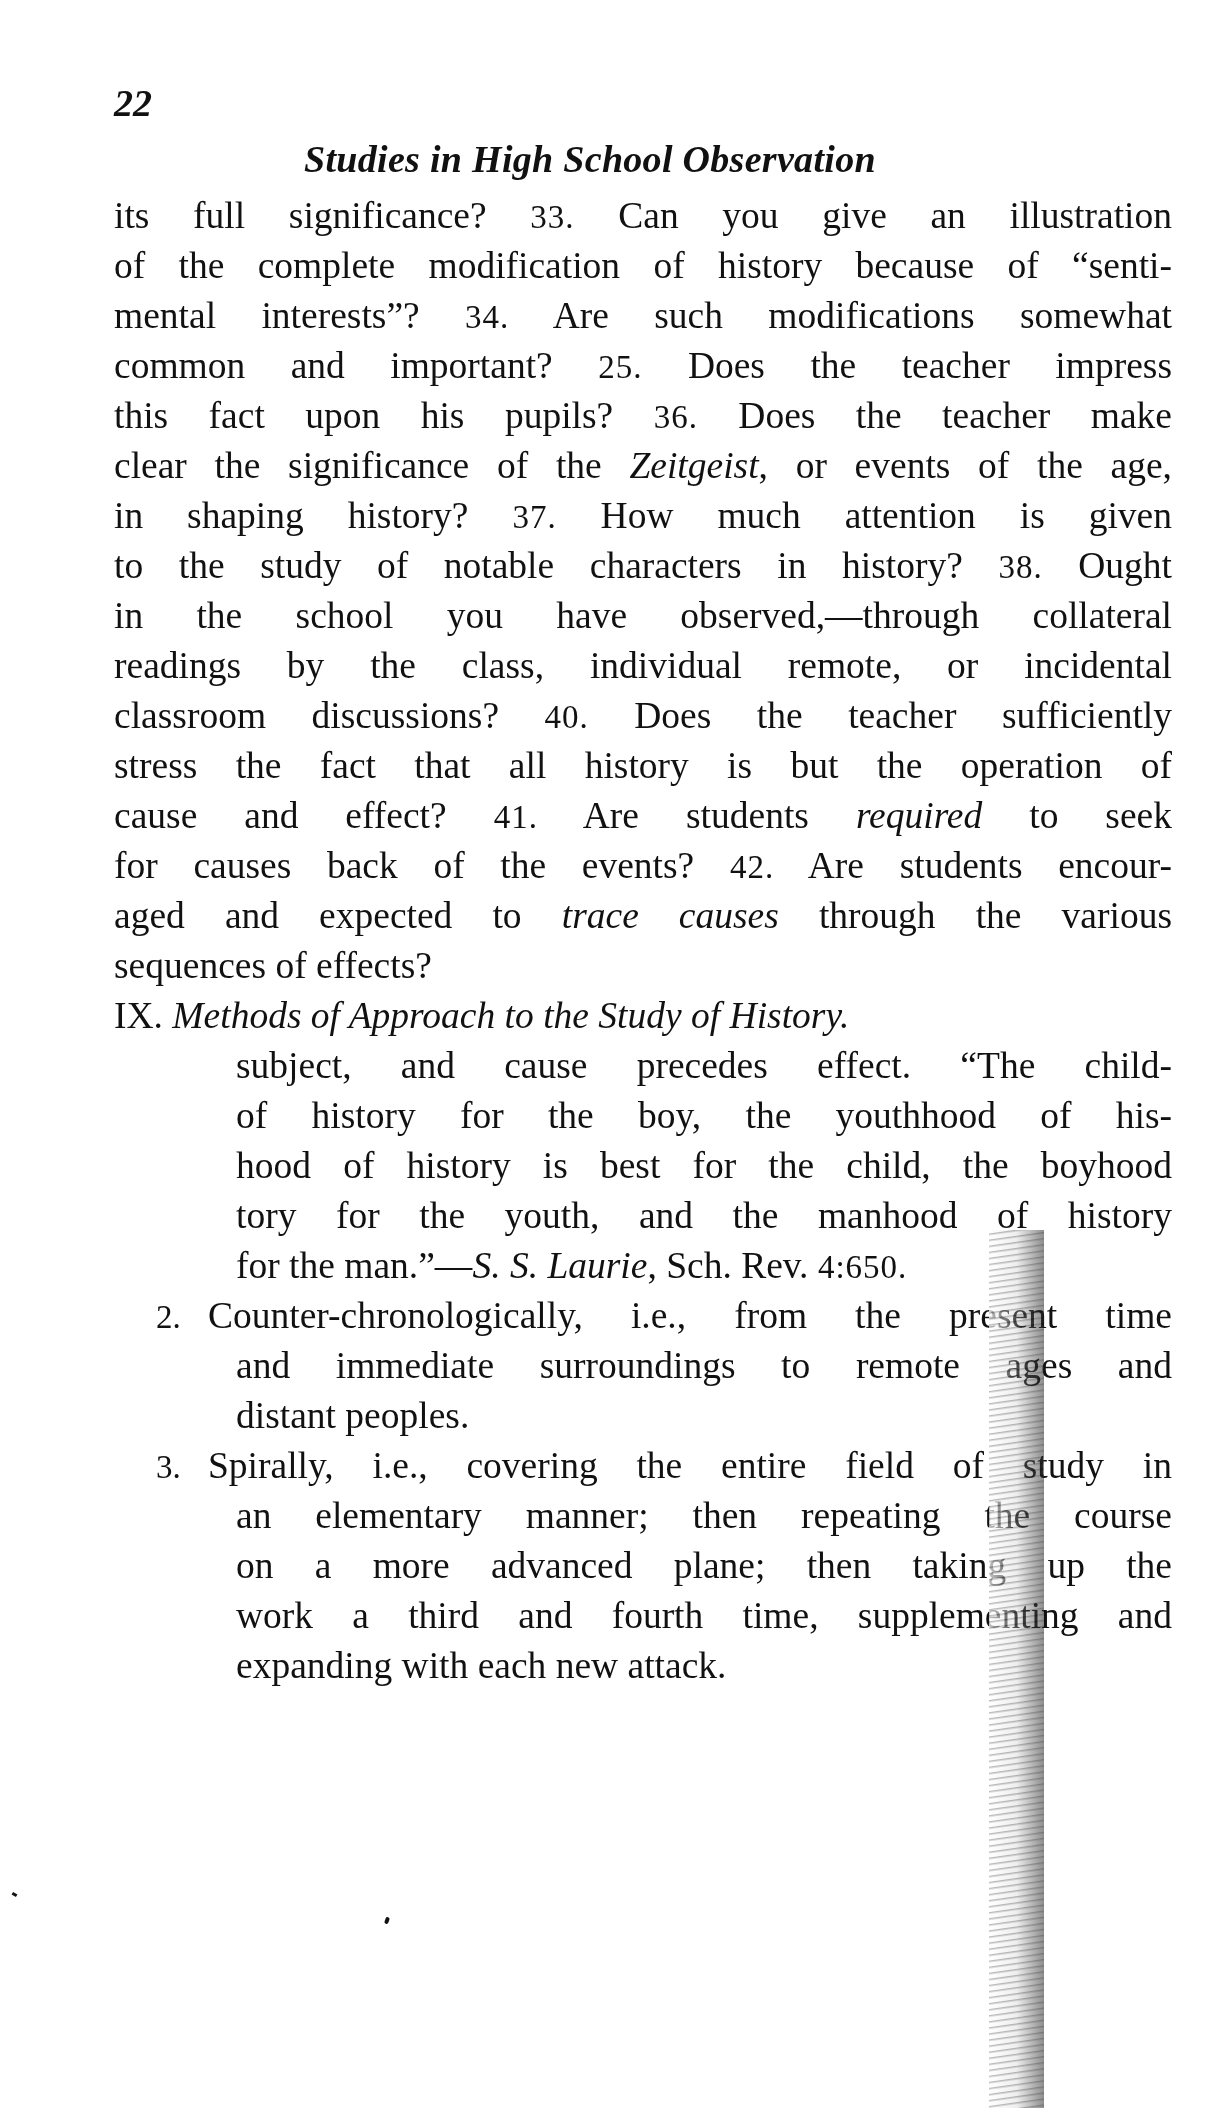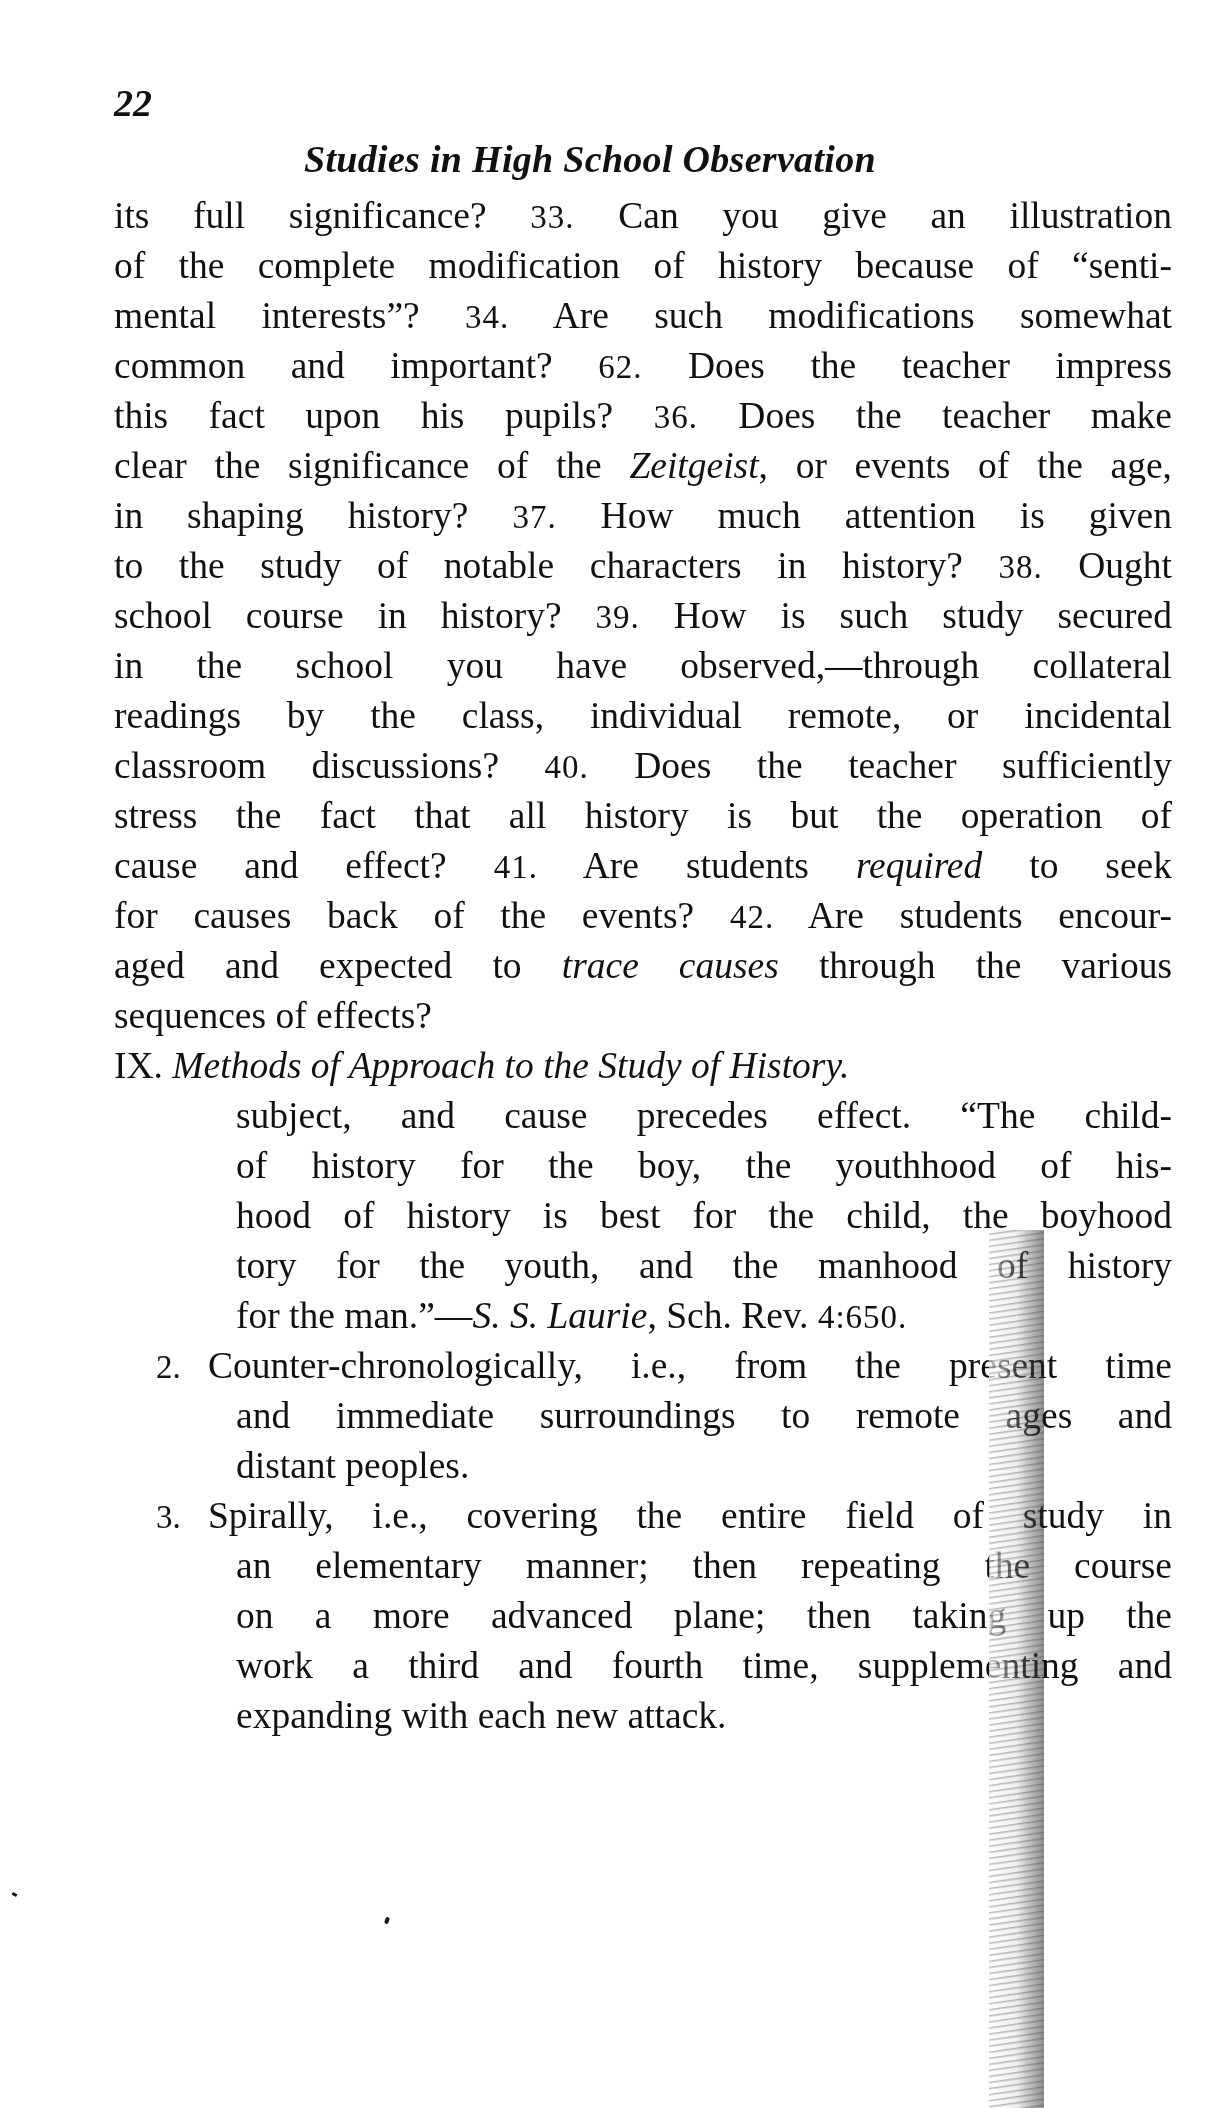--- a/index.html
+++ b/index.html
@@ -113,26 +113,25 @@
   <div class="running-head">
     <span class="page-number">22</span>
     <span class="running-title">Studies in High School Observation</span>
   </div>
 
   <div class="body-text">
     <div id="para-lines">
         <span class="line"><span>its full significance? </span><span class="num">33.</span><span> Can you give an illustration</span></span>
         <span class="line"><span>of the complete modification of history because of “senti-</span></span>
         <span class="line"><span>mental interests”? </span><span class="num">34.</span><span> Are such modifications somewhat</span></span>
-        <span class="line"><span>common and important? </span><span class="num">62.</span><span> Does the teacher impress</span></span>
+        <span class="line"><span>common and important? </span><span class="num">25.</span><span> Does the teacher impress</span></span>
         <span class="line"><span>this fact upon his pupils? </span><span class="num">36.</span><span> Does the teacher make</span></span>
         <span class="line"><span>clear the significance of the </span><span class="it">Zeitgeist</span><span>, or events of the age,</span></span>
         <span class="line"><span>in shaping history? </span><span class="num">37.</span><span> How much attention is given</span></span>
         <span class="line"><span>to the study of notable characters in history? </span><span class="num">38.</span><span> Ought</span></span>
-        <span class="line"><span>school course in history? </span><span class="num">39.</span><span> How is such study secured</span></span>
         <span class="line"><span>in the school you have observed,—through collateral</span></span>
         <span class="line"><span>readings by the class, individual remote, or incidental</span></span>
         <span class="line"><span>classroom discussions? </span><span class="num">40.</span><span> Does the teacher sufficiently</span></span>
         <span class="line"><span>stress the fact that all history is but the operation of</span></span>
         <span class="line"><span>cause and effect? </span><span class="num">41.</span><span> Are students </span><span class="it">required</span><span> to seek</span></span>
         <span class="line"><span>for causes back of the events? </span><span class="num">42.</span><span> Are students encour-</span></span>
         <span class="line"><span>aged and expected to </span><span class="it">trace causes</span><span> through the various</span></span>
         <span class="line last"><span>sequences of effects?</span></span>
       </div>
     <div class="section-heading">

